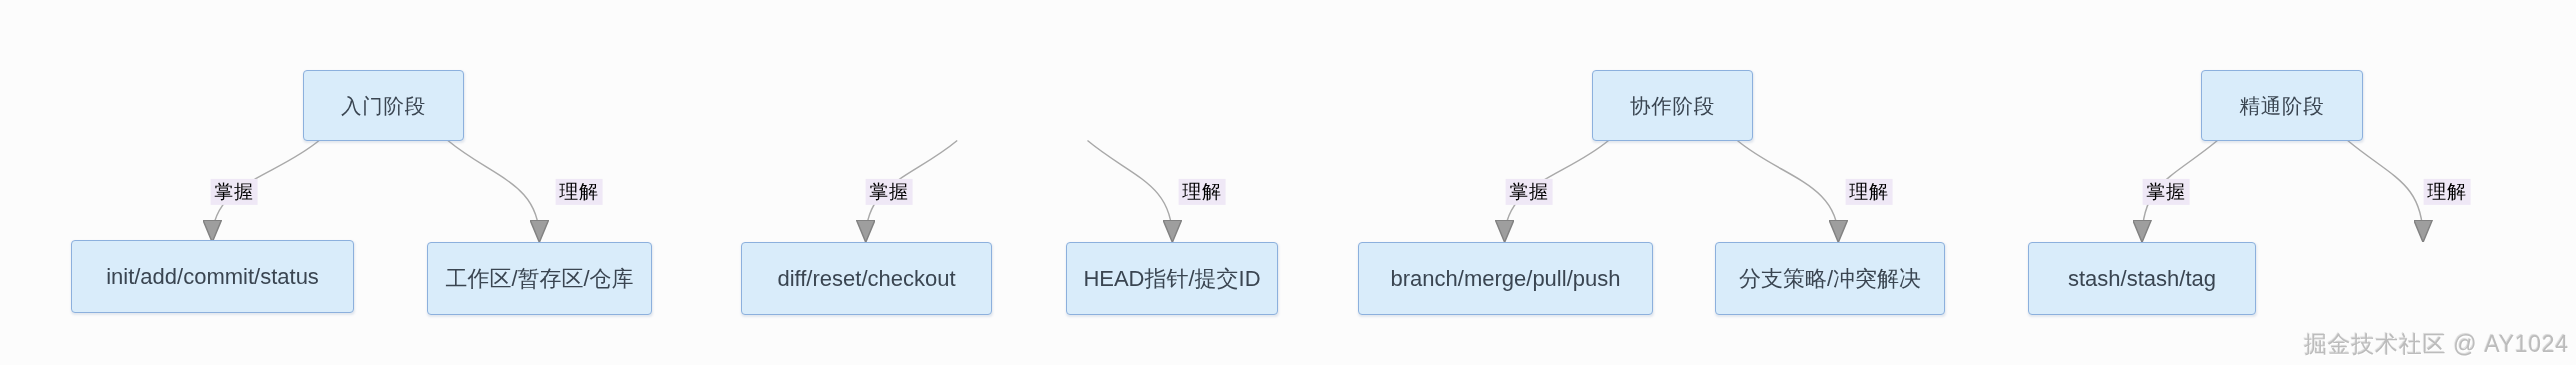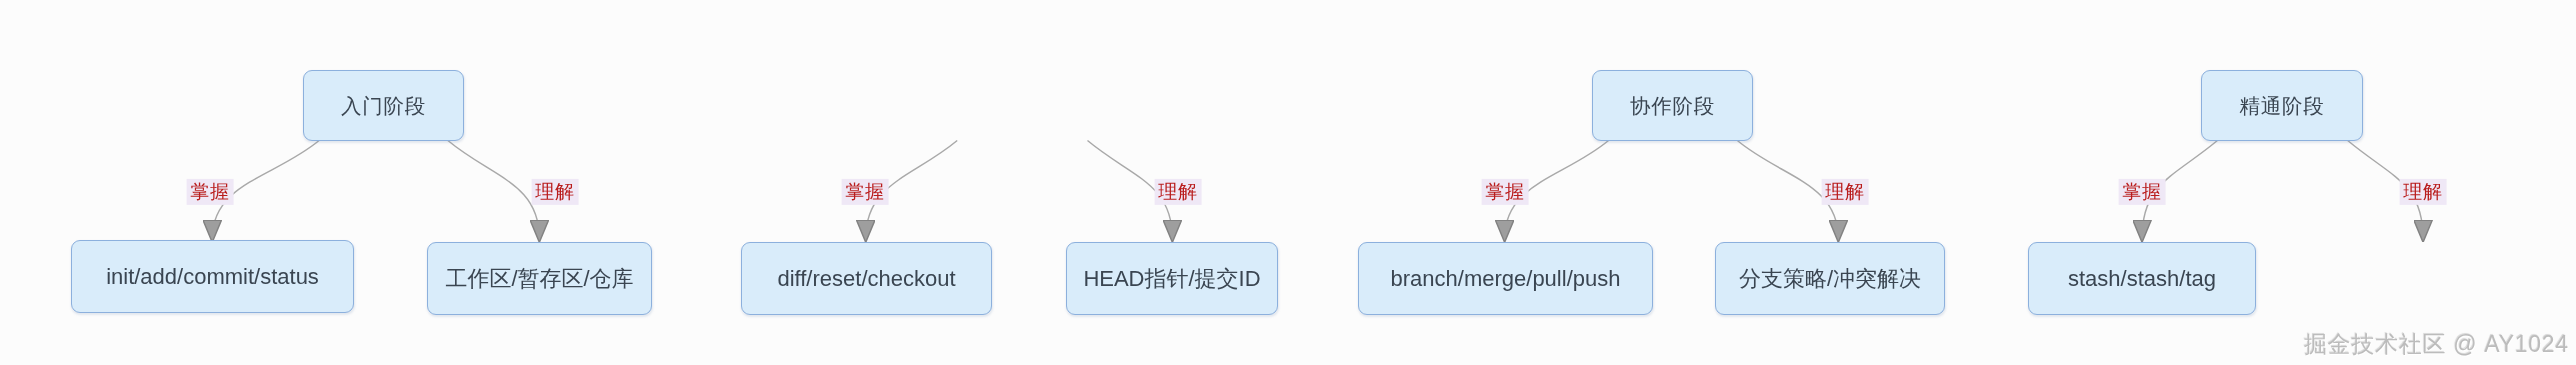--- a/index.html
+++ b/index.html
@@ -19,39 +19,40 @@
     position: absolute;
     left: 0; top: 0;
     width: 2576px;
     height: 366px;
   }
   .node {
     position: absolute;
     box-sizing: border-box;
     background: #d9ecfa;
     border: 1.5px solid #8cb0dd;
-    border-radius: 9px;
+    border-radius: 4px;
     display: flex;
     align-items: center;
     justify-content: center;
     color: #3a4551;
     box-shadow: 0.7px 1.5px 2.2px rgba(110, 140, 175, 0.18);
   }
   .node.root { font-size: 20.5px; letter-spacing: 0.7px; }
   .node.leaf { font-size: 22px; }
   .edge-label {
     position: absolute;
     transform: translate(-50%, -50%);
     background: #efe8f6;
-    color: #b91c1c;
+    color: #000000;
     font-size: 19px;
     line-height: 1.15;
     padding: 2.2px 3.7px;
     letter-spacing: 0.7px;
     white-space: nowrap;
+    margin-left: 24px;
   }
   .watermark {
     position: absolute;
     right: 7.3px;
     top: 329px;
     font-size: 23px;
     color: #bcbcbc;
     letter-spacing: 0.7px;
     text-shadow: 0.7px 0.7px 0 #ffffff, -0.7px -0.7px 0.7px rgba(110,110,110,0.25);
     white-space: nowrap;

